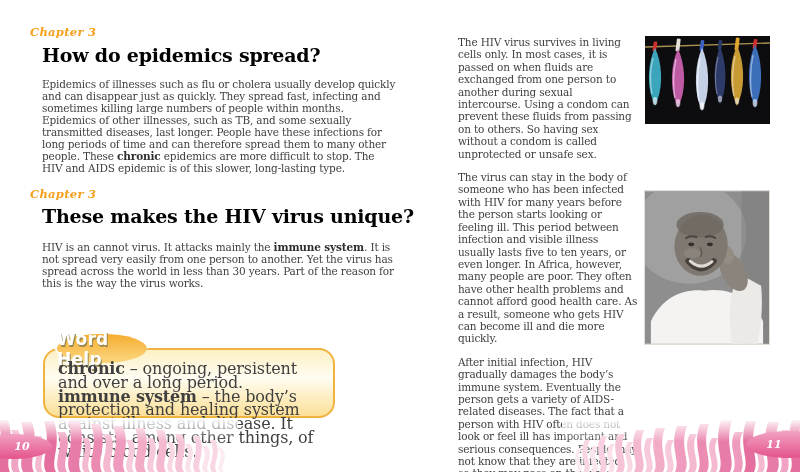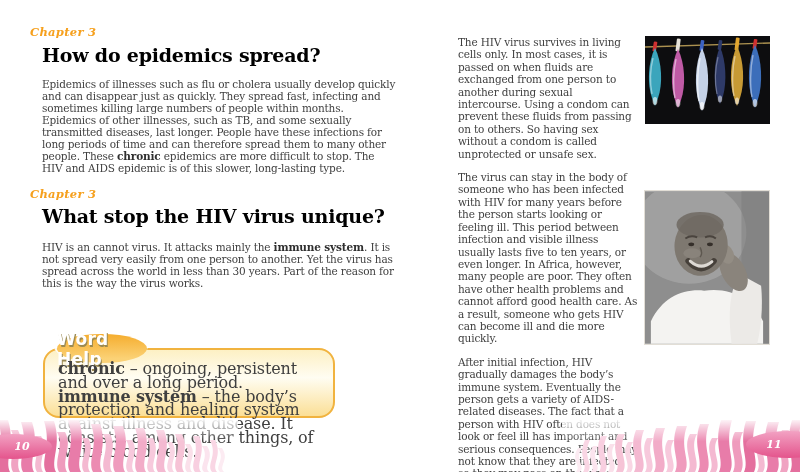--- a/index.html
+++ b/index.html
@@ -66,21 +66,21 @@
 <div class="book">
 
   <div class="abs chapter-label" style="left:30px;top:25px">Chapter 3</div>
 
   <h1 class="abs page-title" style="left:42px;top:44px">How do epidemics spread?</h1>
 
   <p class="abs body-text" style="left:42px;top:78px;width:354px"><span>Epidemics of illnesses such as flu or cholera usually develop quickly and can disappear just as quickly. They spread fast, infecting and sometimes killing large numbers of people within months. Epidemics of other illnesses, such as TB, and some sexually transmitted diseases, last longer. People have these infections for long periods of time and can therefore spread them to many other people. These </span><b>chronic</b><span> epidemics are more difficult to stop. The HIV and AIDS epidemic is of this slower, long-lasting type.</span></p>
 
   <div class="abs chapter-label" style="left:30px;top:187px">Chapter 3</div>
 
-  <h1 class="abs page-title" style="left:42px;top:205px">What stop the HIV virus unique?</h1>
+  <h1 class="abs page-title" style="left:42px;top:205px">These makes the HIV virus unique?</h1>
 
   <p class="abs body-text" style="left:42px;top:241px;width:354px"><span>HIV is an cannot virus. It attacks mainly the </span><b>immune system</b><span>. It is not spread very easily from one person to another. Yet the virus has spread across the world in less than 30 years. Part of the reason for this is the way the virus works.</span></p>
 
   <div class="abs wordhelp-box" style="left:43px;top:348px;width:292px;height:70px"></div>
   <div class="abs wordhelp-banner" style="left:57px;top:334px;width:90px;height:29px">
     <span>Word Help</span>
   </div>
   <div class="abs wordhelp-content" style="left:58px;top:362px;width:266px">
     <div><b>chronic</b><span> – ongoing, persistent and over a long period.</span></div>
     <div><b>immune system</b><span> – the body’s protection and healing system against illness and disease. It consists, among other things, of white blood cells.</span></div>

